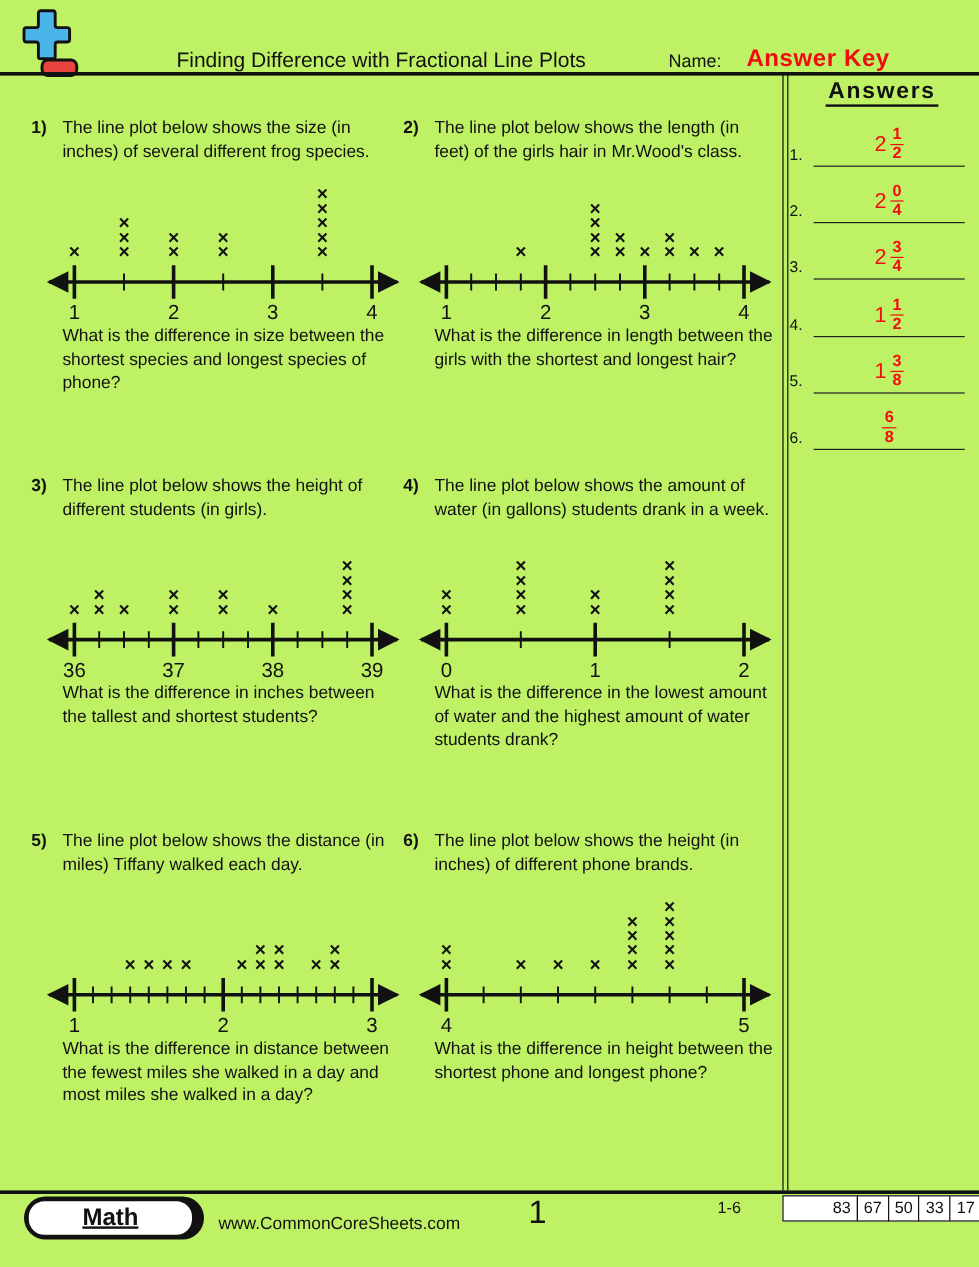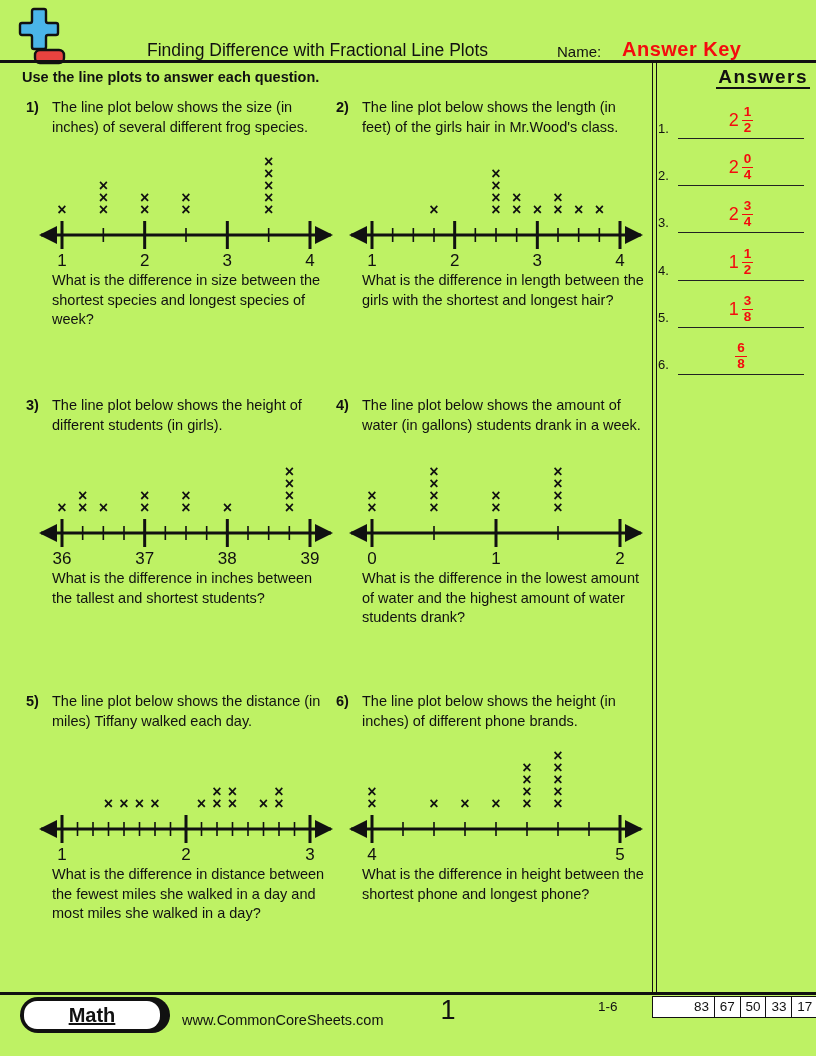--- a/index.html
+++ b/index.html
@@ -17,21 +17,21 @@
   
   .question{position:absolute;width:312px;display:flex;}
   .q-num{width:26px;flex:none;font-weight:bold;font-size:14.5px;line-height:19.5px;}
   .q-body{width:282px;}
   .q-intro{margin:0;font-size:14.5px;line-height:19.5px;min-height:59px;}
   .q-text{margin:2px 0 0 0;font-size:14.5px;line-height:19.5px;}
   svg.lineplot{display:block;margin:0 0 0 -14px;}
   
   .divider{position:absolute;left:652px;top:62px;height:930px;width:3px;
     border-left:1.6px solid #111;border-right:1.6px solid #111;}
-  .answers-heading{position:absolute;left:660px;top:66px;width:150px;text-align:right;
+  .answers-heading{position:absolute;left:660px;top:66px;width:150px;text-align:center;
     font-size:19px;font-weight:bold;}
   .answers-heading span{border-bottom:2.5px solid #111;letter-spacing:1.5px;padding:0 2px;}
   .answer-row{position:absolute;left:658px;width:150px;height:42px;}
   .a-line{position:absolute;left:20px;right:4px;bottom:0;border-bottom:1.6px solid #222;}
   .a-label{position:absolute;left:0;bottom:3px;font-size:13px;color:#111;}
   .a-value{position:absolute;left:20px;right:4px;bottom:3px;display:flex;align-items:center;
     justify-content:center;gap:3px;color:var(--red);}
   .a-whole{font-size:18px;}
   .frac{display:inline-flex;flex-direction:column;align-items:center;font-size:13.5px;line-height:1.1;font-weight:bold;}
   .frac .fnum{border-bottom:1.6px solid var(--red);padding:0 2px;}
@@ -56,21 +56,20 @@
 <div class="page" style="--red: #f40b0e; --score-hl: #ccd9ee;">
 
   <svg class="logo" width="52" height="60" viewBox="0 0 52 58">
     <path d="M16,4 Q16,2 18,2 L28,2 Q30,2 30,4 L30,14 Q30,16 32,16 L40,16 Q42,16 42,18 L42,26 Q42,28 40,28 L32,28 Q30,28 30,30 L30,40 Q30,42 28,42 L18,42 Q16,42 16,40 L16,30 Q16,28 14,28 L6,28 Q4,28 4,26 L4,18 Q4,16 6,16 L14,16 Q16,16 16,14 Z" fill="#4ab5e8" stroke="#111" stroke-width="2.4" stroke-linejoin="round"></path>
     <rect x="19" y="43" width="29" height="13" rx="5" fill="#e8433f" stroke="#111" stroke-width="2.4"></rect>
   </svg>
   <div class="title">Finding Difference with Fractional Line Plots</div>
   <div class="name-label">Name:</div>
   <div class="name-value">Answer Key</div>
   <div class="header-rule"></div>
-  <div class="instructions">Use the line plots to answer each question.</div>
 
   <div class="question" style="left:26px;top:98px;">
     <span class="q-num">1)</span>
     <div class="q-body">
       <p class="q-intro">The line plot below shows the size (in inches) of several different frog species.</p>
       <svg class="lineplot" width="296" height="112">
           <line x1="3" y1="78" x2="293" y2="78" stroke="#111" stroke-width="3"></line>
           <polygon points="1,78 19,69 19,87" fill="#111"></polygon>
           <polygon points="295,78 277,69 277,87" fill="#111"></polygon>
           <line x1="65.33333333333333" y1="71" x2="65.33333333333333" y2="85" stroke="#111" stroke-width="1.6"></line>
@@ -91,21 +90,21 @@
           <text x="106.66666666666666" y="58" text-anchor="middle" font-size="16" font-weight="bold" fill="#111">×</text>
           <text x="106.66666666666666" y="46" text-anchor="middle" font-size="16" font-weight="bold" fill="#111">×</text>
           <text x="148" y="58" text-anchor="middle" font-size="16" font-weight="bold" fill="#111">×</text>
           <text x="148" y="46" text-anchor="middle" font-size="16" font-weight="bold" fill="#111">×</text>
           <text x="230.66666666666669" y="58" text-anchor="middle" font-size="16" font-weight="bold" fill="#111">×</text>
           <text x="230.66666666666669" y="46" text-anchor="middle" font-size="16" font-weight="bold" fill="#111">×</text>
           <text x="230.66666666666669" y="34" text-anchor="middle" font-size="16" font-weight="bold" fill="#111">×</text>
           <text x="230.66666666666669" y="22" text-anchor="middle" font-size="16" font-weight="bold" fill="#111">×</text>
           <text x="230.66666666666669" y="10" text-anchor="middle" font-size="16" font-weight="bold" fill="#111">×</text>
         </svg>
-      <p class="q-text">What is the difference in size between the shortest species and longest species of week?</p>
+      <p class="q-text">What is the difference in size between the shortest species and longest species of phone?</p>
     </div>
   </div>
 
   <div class="question" style="left:336px;top:98px;">
     <span class="q-num">2)</span>
     <div class="q-body">
       <p class="q-intro">The line plot below shows the length (in feet) of the girls hair in Mr.Wood's class.</p>
       <svg class="lineplot" width="296" height="112">
           <line x1="3" y1="78" x2="293" y2="78" stroke="#111" stroke-width="3"></line>
           <polygon points="1,78 19,69 19,87" fill="#111"></polygon>

